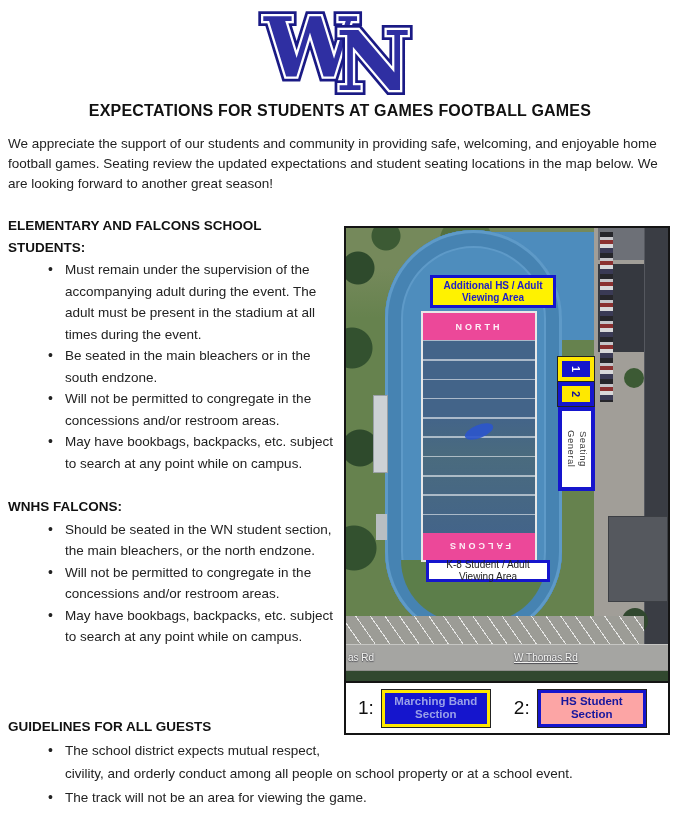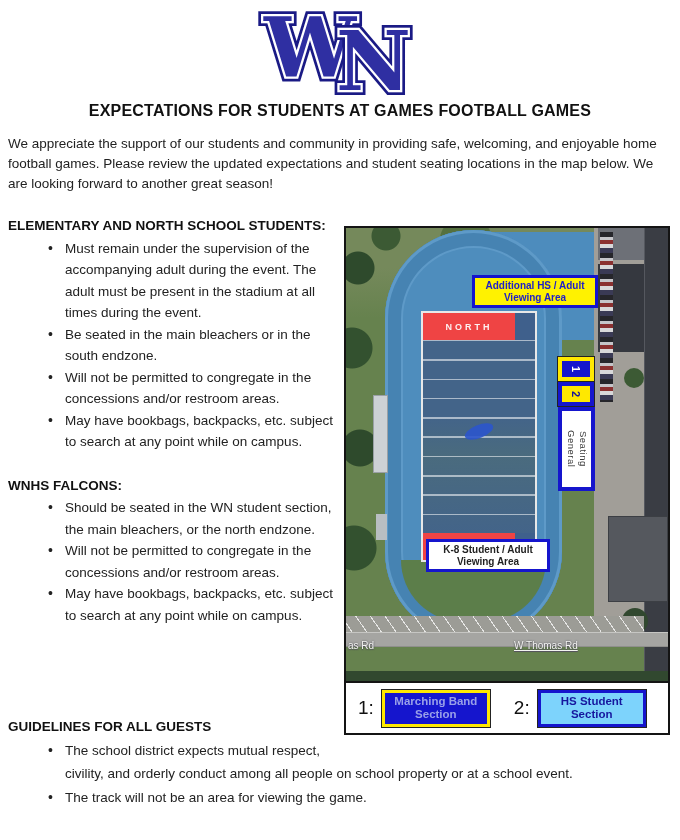--- a/index.html
+++ b/index.html
@@ -67,94 +67,94 @@
     background:#4e8dbd;
     box-shadow: inset 0 0 0 3px #5e9ac8, inset 0 0 0 16px #4683b2, inset 0 0 0 18px #5e9ac8; }
   .infield-green { left:55px; top:332px; width:145px; height:62px;
     border-radius:0 0 72px 72px; background:#5c7e4a; }
   .bleacher-w  { left:28px; top:168px; width:13px; height:76px; background:#cdd1d5;
     box-shadow:0 0 0 1px #9aa0a5; }
   .bleacher-w2 { left:30px; top:286px; width:11px; height:26px; background:#b9bec2; }
 
   .field { left:77px; top:85px; width:112px; height:247px; background:#3f608c;
     outline:2px solid #e8e8e8; }
-  .ez { position:absolute; left:0; width:92px; height:27px; background:#ef4444;
+  .ez { position:absolute; left:0; width:112px; height:27px; background:#ec4899;
     display:flex; align-items:center; justify-content:center;
     color:rgba(255,255,255,.92); font-size:9px; font-weight:bold; letter-spacing:3px; }
   .ez-n { top:0; }
   .ez-s { bottom:0; transform:rotate(180deg); }
   .midfield { position:absolute; left:0; top:27px; width:112px; height:193px;
     background-image:
       repeating-linear-gradient(to bottom, rgba(255,255,255,.55) 0 1.5px, rgba(0,0,0,0) 1.5px 19.3px),
       linear-gradient(to bottom, #436489 0 40%, #4a6b7e 60%, #436489 100%); }
   .field-logo { position:absolute; left:41px; top:112px; width:30px; height:13px;
     border-radius:50%; background:#2b55cc; transform:rotate(-22deg); opacity:.9; }
 
   .parking-sw { left:0; top:388px; width:298px; height:29px; background:#9c9c96;
     background-image:repeating-linear-gradient(55deg, rgba(255,255,255,.75) 0 1px, rgba(0,0,0,0) 1px 12px); }
-  .road-bottom { left:0; top:404px; width:322px; height:15px; background:#a5a5a2;
+  .road-bottom { left:0; top:416px; width:322px; height:27px; background:#a5a5a2;
     border-top:1px solid #c6c6c3; border-bottom:1px solid #8f8f8c; }
   .road-label { position:absolute; top:7px; color:#f4f4f2; font-size:10px;
     text-shadow:0 1px 1px #55555a, 0 0 2px #55555a; white-space:nowrap; }
   .road-label.left { left:2px; }
   .road-label.main { left:168px;text-decoration:underline; }
   .trees-bottom { left:0; top:443px; width:322px; height:10px; background:#31482f; }
 
   
   .callout { display:flex; align-items:center; justify-content:center; text-align:center;
     font-weight:bold; }
   .lbl-additional { left:84px; top:47px; width:126px; height:33px;
     background:#fff200; border:3px solid #1515cd; color:#2020c8;
-    font-size:10px; line-height:12px;margin-left:42px; }
-  .lbl-k8 { left:80px; top:311px; width:124px; height:33px;
+    font-size:10px; line-height:12px; }
+  .lbl-k8 { left:80px; top:332px; width:124px; height:22px;
     background:#ffffff; border:3px solid #1515cd; color:#222;
-    font-size:10px; line-height:12px; font-weight:bold; }
+    font-size:10px; line-height:12px; font-weight:normal; }
   .seat-marker { width:36px; height:24px; box-shadow:0 0 0 1px #222; }
   .seat-1 { left:212px; top:129px; background:#1515cd; border:4px solid #ffe800; }
   .seat-1 span { color:#fff; font-size:11px; font-weight:bold; transform:rotate(90deg); }
   .seat-2 { left:212px; top:154px; background:#ffe800; border:4px solid #1515cd; }
   .seat-2 span { color:#15159b; font-size:11px; font-weight:bold; transform:rotate(90deg); }
   .lbl-general { left:212px; top:179px; width:37px; height:84px;
     background:#fff; border:4px solid #1515cd; color:#3a3a3a;
     font-size:9.5px; line-height:12px; font-weight:normal;
     writing-mode:vertical-lr; text-orientation:mixed; letter-spacing:.5px; }
 
   
   .legend { position:relative; width:322px; height:52px; background:#fff;
     border-top:2px solid #141414; display:flex; align-items:center; }
   .legend-num { font-size:19px; color:#111; }
   .legend-num.n1 { margin-left:12px; }
   .legend-num.n2 { margin-left:24px; }
   .legend-box { margin-left:8px; width:108px; height:37px;
     display:flex; align-items:center; justify-content:center; text-align:center;
     font-size:11.5px; font-weight:bold; line-height:13px; box-shadow:0 0 0 1px #222; }
   .legend-box.b1 { background:#1515cd; border:3px solid #ffe800; color:#99a0e8; }
-  .legend-box.b2 { background:#7dd3fc; border:3px solid #1515cd; color:#16169e; }
+  .legend-box.b2 { background:#fca5a5; border:3px solid #1515cd; color:#16169e; }
 </style>
 </head>
 <body>
 
 <div class="page">
 
   <div class="logo-wrap">
     <svg width="180" height="96" viewBox="0 0 180 96">
       <g font-family="'DejaVu Serif', serif" font-weight="bold" font-size="82">
         <text x="14" y="74" stroke="#1a1a85" stroke-width="10" fill="none">W</text>
         <text x="14" y="74" stroke="#ffffff" stroke-width="4.5" fill="#2f2fa2" paint-order="stroke">W</text>
         <text x="86" y="88" stroke="#1a1a85" stroke-width="10" fill="none">N</text>
         <text x="86" y="88" stroke="#ffffff" stroke-width="4.5" fill="#2f2fa2" paint-order="stroke">N</text>
       </g>
     </svg>
   </div>
 
   <div class="doc-title">EXPECTATIONS FOR STUDENTS AT GAMES FOOTBALL GAMES</div>
-  <div class="intro">We appreciate the support of our students and community in providing safe, welcoming, and enjoyable home football games.  Please review the updated expectations and student seating locations in the map below.  We are looking forward to another great season!</div>
+  <div class="intro">We appreciate the support of our students and community in providing safe, welcoming, and enjoyable home football games.  Seating review the updated expectations and student seating locations in the map below.  We are looking forward to another great season!</div>
 
   <div class="col-left">
-    <div class="sec-heading">ELEMENTARY AND NORTH SCHOOL STUDENTS:</div>
+    <div class="sec-heading">ELEMENTARY AND FALCONS SCHOOL STUDENTS:</div>
     <ul>
       <li>Must remain under the supervision of the accompanying adult during the event.  The adult must be present in the stadium at all times during the event.</li>
       <li>Be seated in the main bleachers or in the south endzone.</li>
       <li>Will not be permitted to congregate in the concessions and/or restroom areas.</li>
       <li>May have bookbags, backpacks, etc. subject to search at any point while on campus.</li>
     </ul>
     <div class="sec-gap"></div>
     <div class="sec-heading">WNHS FALCONS:</div>
     <ul>
       <li>Should be seated in the WN student section, the main bleachers, or the north endzone.</li>

